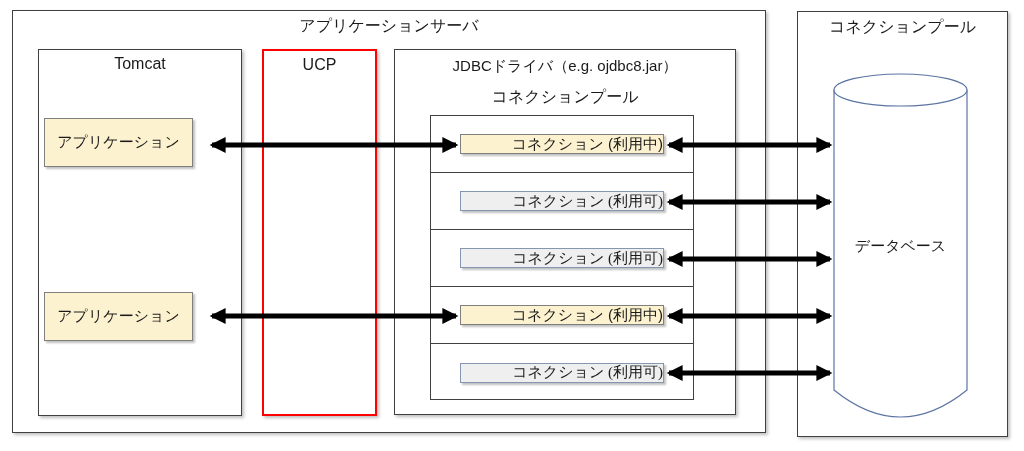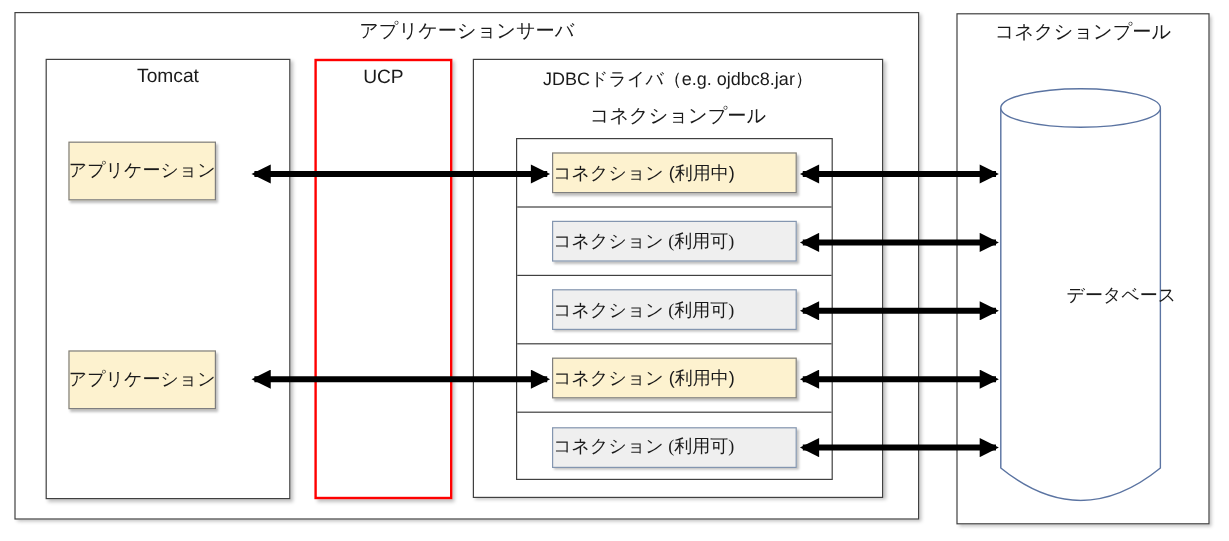--- a/index.html
+++ b/index.html
@@ -17,35 +17,35 @@
   .jdbc .frame-title{padding-top:7px;font-size:15px;}
   .jdbc .pool-title{text-align:center;font-size:16px;padding-top:11px;white-space:nowrap;}
   .db-server{left:797px;top:11px;width:211px;height:426px;}
 
   .pool{position:absolute;left:430px;top:115px;width:264px;height:285px;
         border:1px solid var(--frame_border,#404040);background:#fff;box-sizing:border-box;}
   .pool-row{height:57px;box-sizing:border-box;border-bottom:1px solid var(--frame_border,#404040);
             display:flex;align-items:center;justify-content:center;}
   .pool-row:last-child{border-bottom:none;}
 
-  .conn{width:204px;height:34px;box-sizing:border-box;display:flex;align-items:center;justify-content:flex-start;
+  .conn{width:204px;height:20px;box-sizing:border-box;display:flex;align-items:center;justify-content:flex-end;
         font-size:15px;white-space:nowrap;box-shadow:1.5px 2px 2px rgba(0,0,0,0.25);}
   .conn.in_use{background:var(--in_use_fill,#fdf2cf);border:1.2px solid var(--in_use_border,#7f7f7f);}
   .conn.available{background:var(--available_fill,#efefef);border:1.2px solid var(--available_border,#8496b0);font-family:Liberation Serif, serif;}
 
-  .app-box{position:absolute;left:57px;width:123px;height:49px;box-sizing:border-box;
+  .app-box{position:absolute;left:44px;width:149px;height:49px;box-sizing:border-box;
            background:var(--in_use_fill,#fdf2cf);border:1.2px solid var(--in_use_border,#7f7f7f);
            display:flex;align-items:center;justify-content:center;font-size:15px;white-space:nowrap;
            box-shadow:1.5px 2px 2px rgba(0,0,0,0.25);}
   .app-box.first{top:118px;}
   .app-box.second{top:292px;}
 
   .cylinder-svg{position:absolute;left:833px;top:73px;width:135px;height:345px;}
   .db-label{position:absolute;left:833px;top:237px;width:135px;text-align:center;
-            font-size:15px;white-space:nowrap;z-index:5;margin-left:34px;}
+            font-size:15px;white-space:nowrap;z-index:5;}
 
   .arrow-layer{position:absolute;left:0;top:0;width:1024px;height:451px;z-index:10;pointer-events:none;}
 </style>
 </head>
 <body>
 
 <div class="canvas">
 
   <div class="frame app-server">
     <div class="frame-title">アプリケーションサーバ</div>

